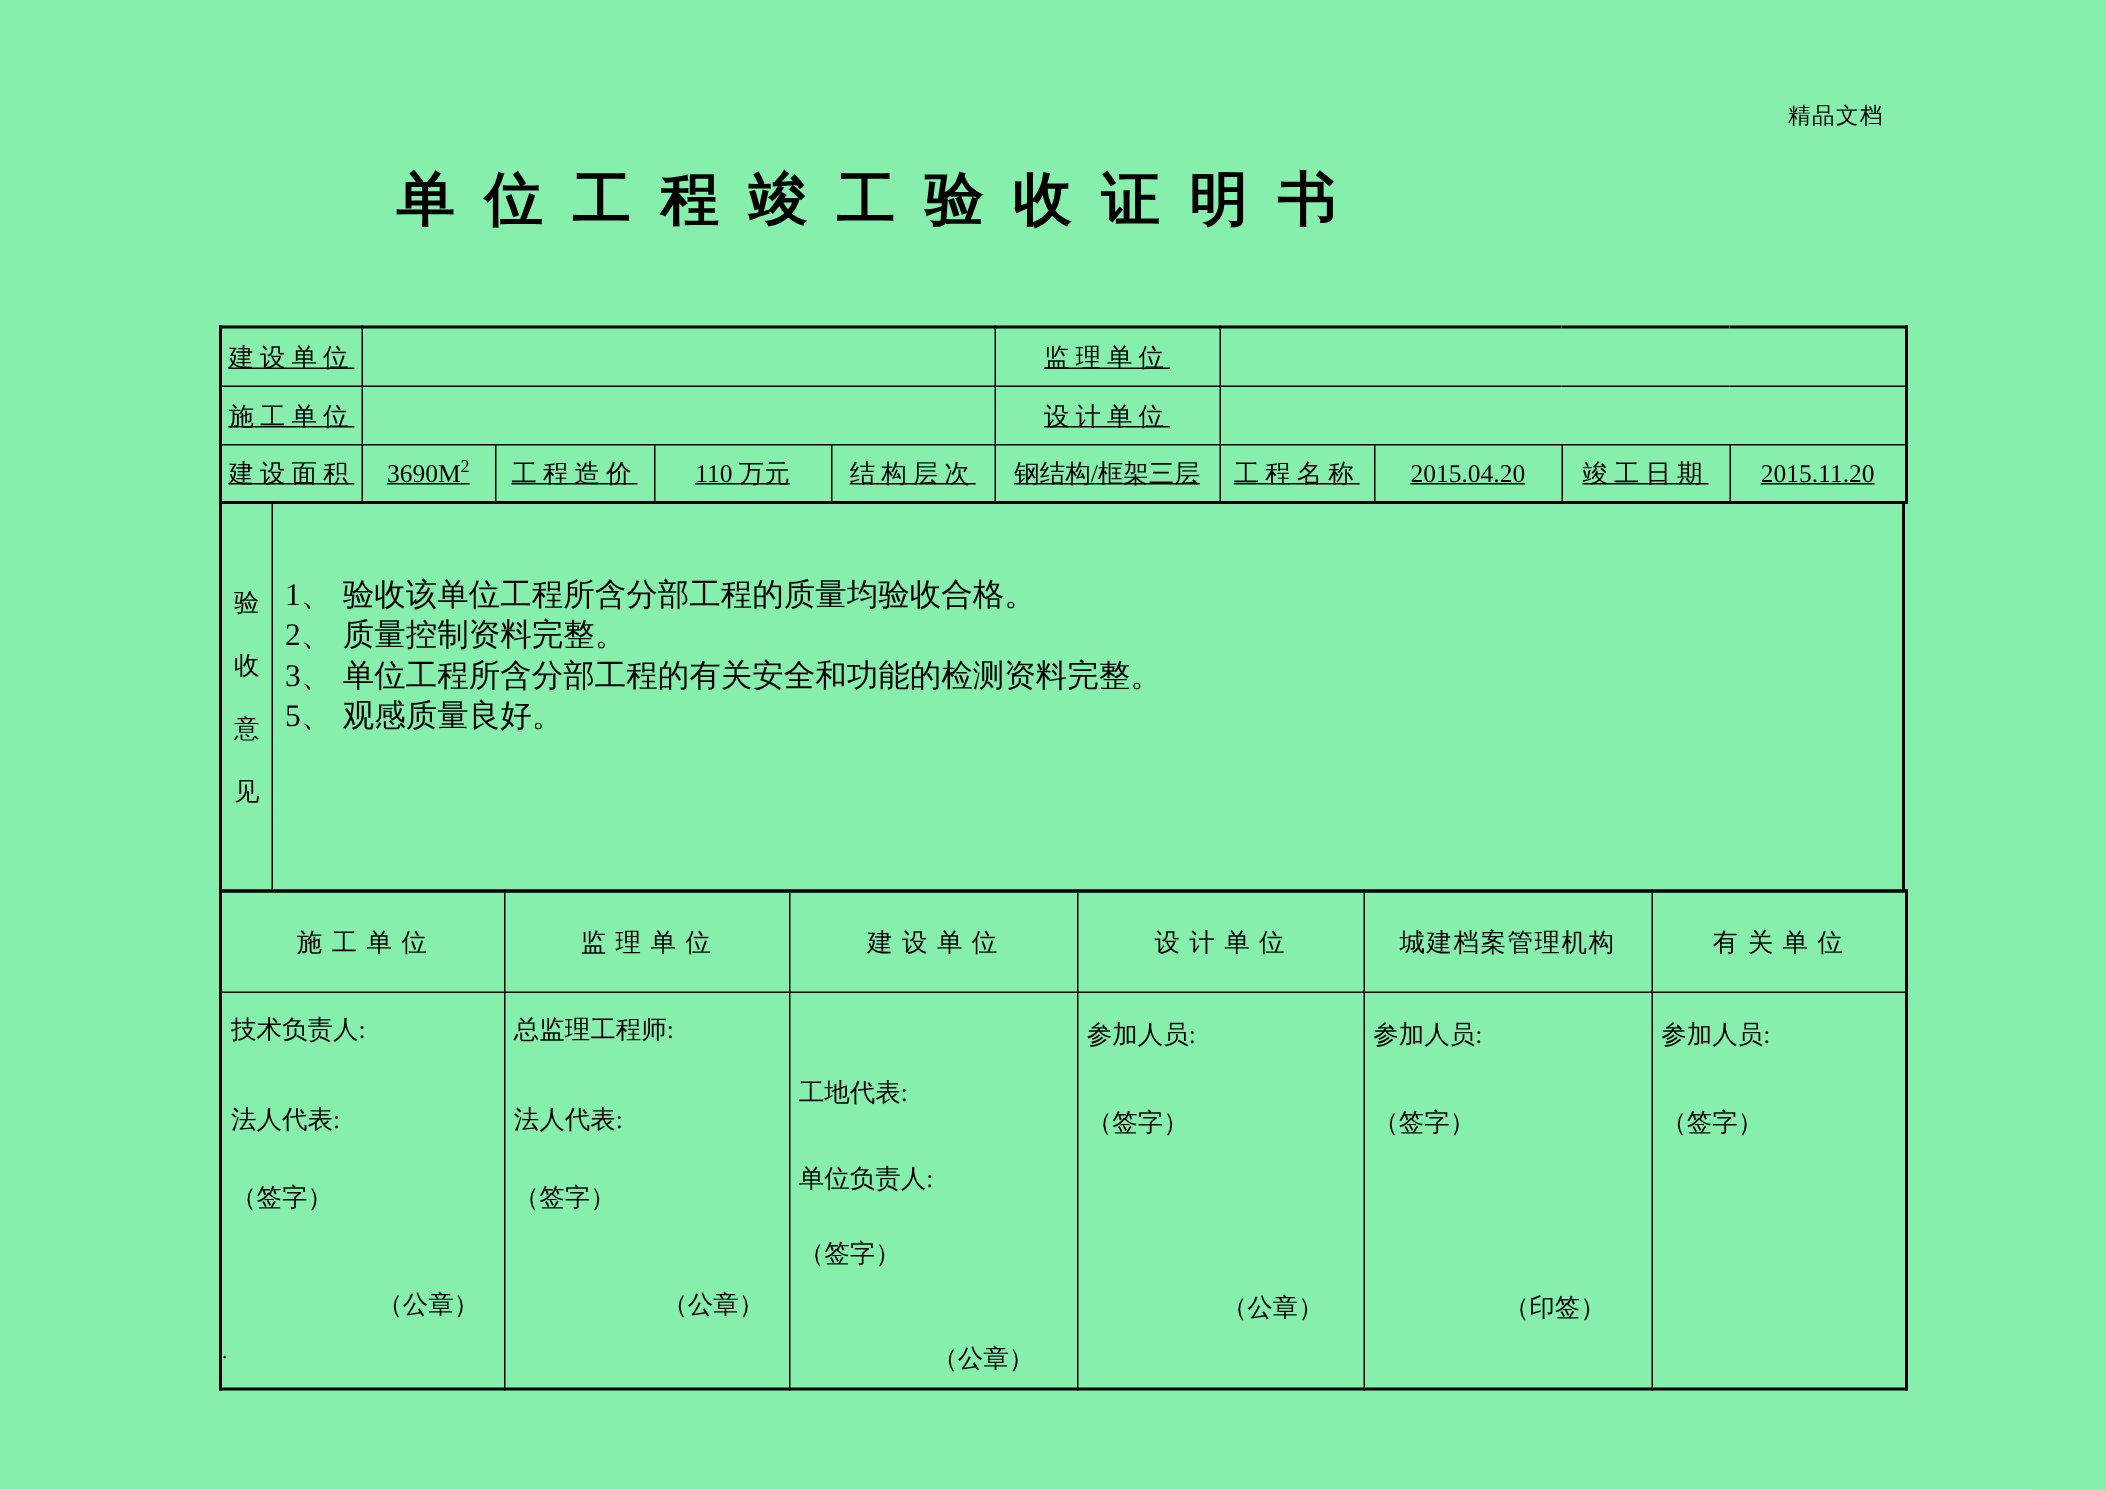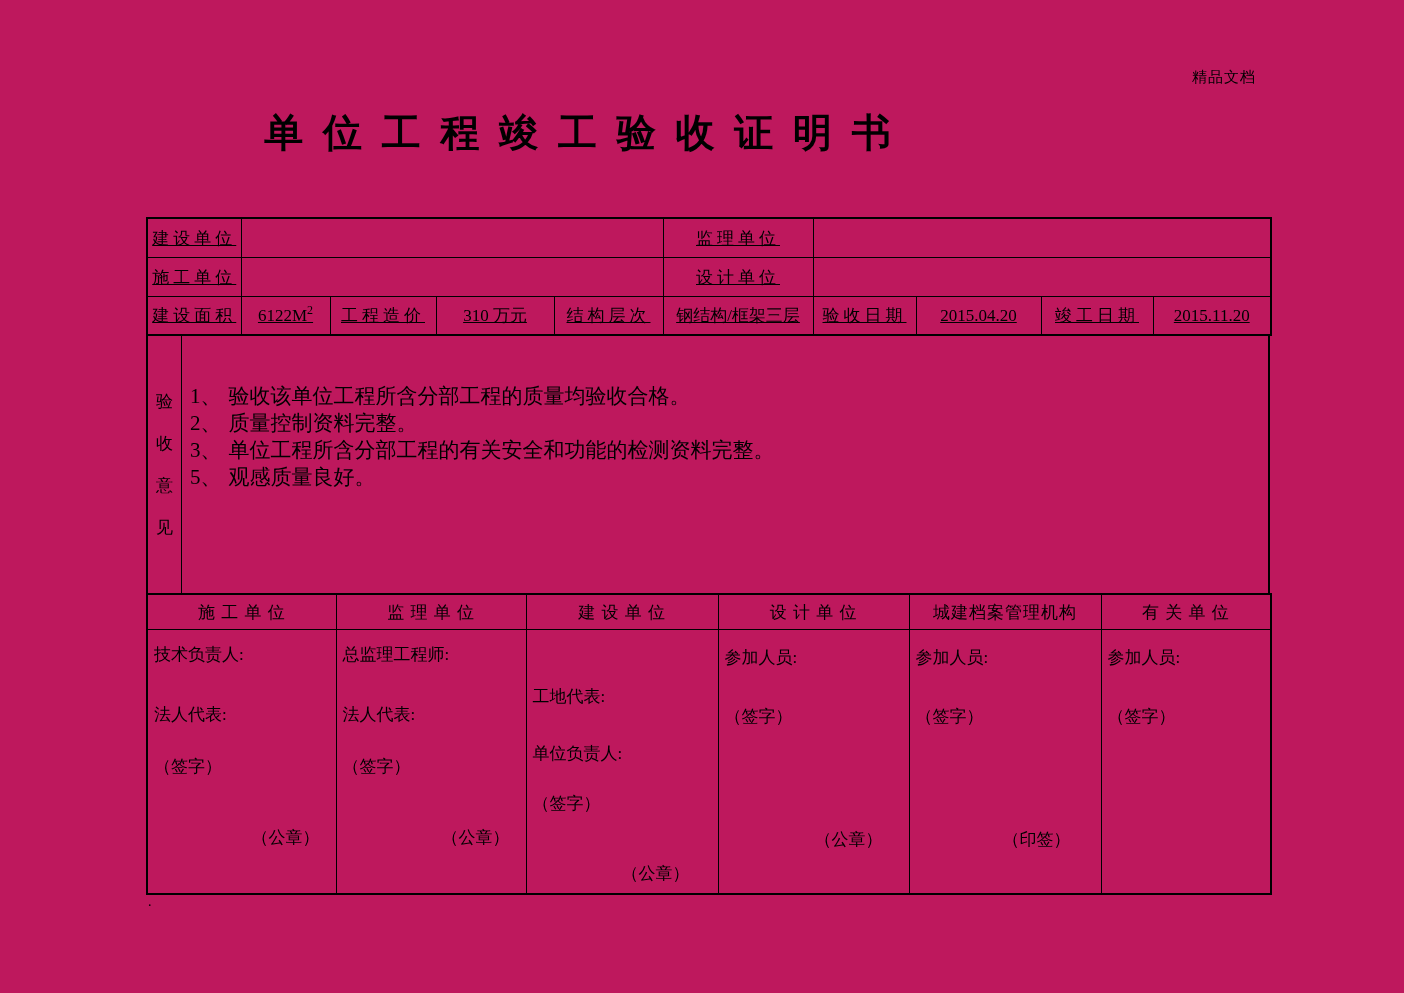--- a/index.html
+++ b/index.html
@@ -1,19 +1,19 @@
 <!DOCTYPE html>
 <html><head>
 <meta charset="utf-8">
 <style>
   html, body { margin: 0; padding: 0; background: #e8e8e8; }
   .page {
     position: relative;
     width: 1404px; height: 993px;
-    background: #be185d;
+    background: #86efac;
     font-family: "Liberation Serif", "DejaVu Serif", serif;
     color: #000;
     overflow: hidden;
     margin: 0 auto;
   }
   .watermark {
     position: absolute; top: 68px; left: 1192px;
     font-size: 15px; letter-spacing: 1px;
   }
   .doc-title {
@@ -50,21 +50,21 @@
   }
   .opinion .obody { flex: 1 1 auto; padding: 47px 10px 12px 8px; font-size: 21px; }
   .opinion .oitem { line-height: 27px; white-space: nowrap; }
   .opinion .oitem .num { display: inline-block; }
   .opinion .oitem .txt { margin-left: 7px; }
 
   .t2 { width: 1124px; border: 2px solid #000; margin-top: -2px; }
   .t2 th {
     border: 1px solid #000; height: 34px; font-size: 17px;
     font-weight: normal; letter-spacing: 1px; text-align: center;
-    vertical-align: middle; padding: 0; white-space: pre;
+    vertical-align: middle; padding: 16px; white-space: pre;
   }
   .t2 td {
     border: 1px solid #000; height: 263px; padding: 0;
     position: relative; vertical-align: top; font-size: 17px;
   }
   .ln { position: absolute; left: 6px; white-space: nowrap; }
   .tA1 { top: 13px; }  .tA2 { top: 73px; }  .tA3 { top: 125px; }
   .tA4 { top: 196px; left: auto; right: 16px; }
   .tB1 { top: 55px; }  .tB2 { top: 112px; } .tB3 { top: 162px; }
   .tB4 { top: 232px; left: auto; right: 28px; }
@@ -107,26 +107,26 @@
         <td colspan="4"></td>
       </tr>
       <tr class="r12">
         <td class="lab">施工单位</td>
         <td colspan="4"></td>
         <td class="lab">设计单位</td>
         <td colspan="4"></td>
       </tr>
       <tr class="r3">
         <td class="lab">建设面积</td>
-        <td><span>6122M</span><sup class="area-sup">2</sup></td>
+        <td><span>3690M</span><sup class="area-sup">2</sup></td>
         <td class="lab">工程造价</td>
-        <td>310 万元</td>
+        <td>110 万元</td>
         <td class="lab">结构层次</td>
         <td>钢结构/框架三层</td>
-        <td class="lab">验收日期</td>
+        <td class="lab">工程名称</td>
         <td>2015.04.20</td>
         <td class="lab">竣工日期</td>
         <td>2015.11.20</td>
       </tr>
     </tbody>
       </table>
 
     <div class="opinion">
       <div class="vlabel">
         <span>验</span>

